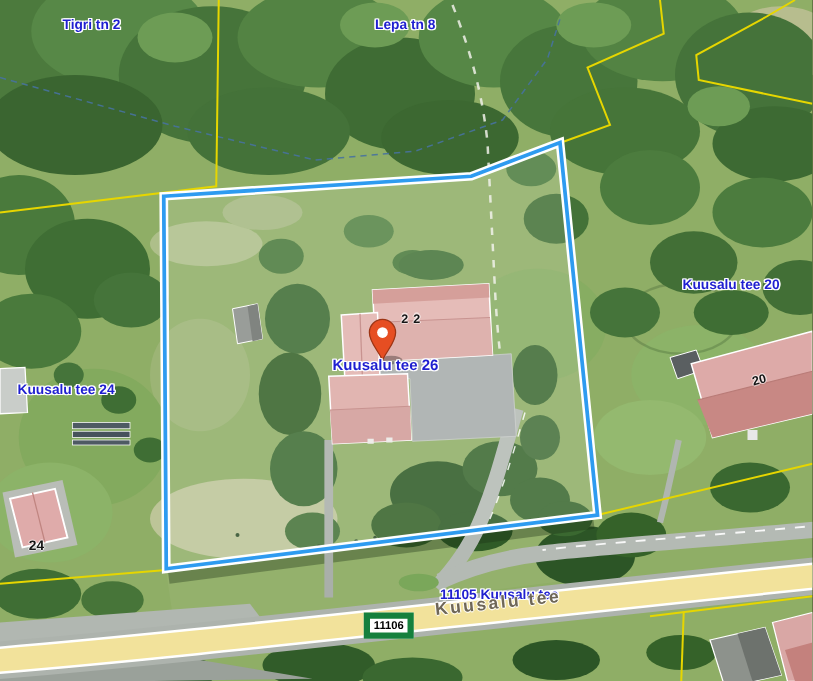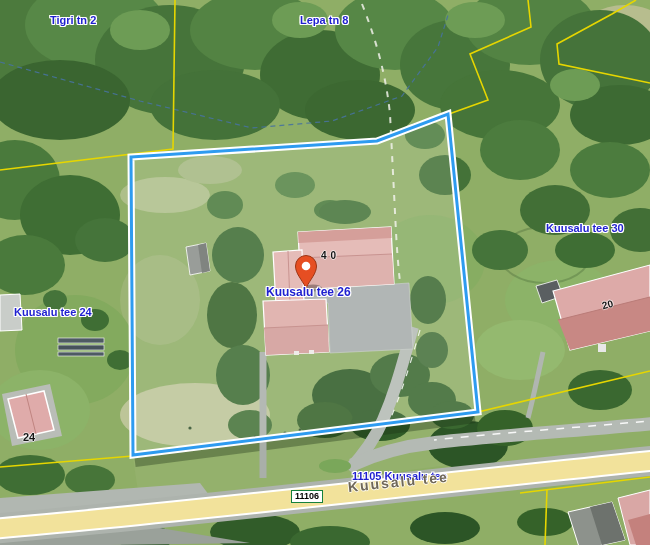--- a/index.html
+++ b/index.html
@@ -10,21 +10,21 @@
   .lbl-blue{font-weight:bold;font-size:11px;color:#1f1fd0;
     text-shadow:1px 0 0 #fff,-1px 0 0 #fff,0 1px 0 #fff,0 -1px 0 #fff,
                 1px 1px 0 #fff,-1px -1px 0 #fff,1px -1px 0 #fff,-1px 1px 0 #fff;}
   .lbl-black{font-weight:bold;font-size:10px;color:#151515;
     text-shadow:1px 0 0 rgba(255,255,255,.55),-1px 0 0 rgba(255,255,255,.55),
                 0 1px 0 rgba(255,255,255,.55),0 -1px 0 rgba(255,255,255,.55);}
   .road-name{font-weight:bold;font-size:14px;color:#6f6757;letter-spacing:2px;
     transform:rotate(-6deg);transform-origin:left center;
     text-shadow:1px 0 0 rgba(255,255,255,.8),-1px 0 0 rgba(255,255,255,.8),
                 0 1px 0 rgba(255,255,255,.8),0 -1px 0 rgba(255,255,255,.8);}
-  .badge{position:absolute;background:#fff;border:1px solid #15803d;color:#000;
+  .badge{position:absolute;background:#fff;border:5px solid #15803d;color:#000;
     font-weight:bold;font-size:9px;line-height:11px;padding:0 3px;}
   .spaced{letter-spacing:4px;}
 </style>
 </head>
 <body>
 
 <div class="screen">
 <svg width="650" height="545" viewBox="0 0 650 545">
 
   <rect x="0" y="0" width="650" height="545" fill="#8fae66"></rect>
@@ -211,22 +211,22 @@
     <ellipse cx="313" cy="288" rx="9" ry="3.5" fill="rgba(0,0,0,0.3)"></ellipse>
     <path d="M306 288 C301.5 279 295.5 273.5 295.5 266
              A 10.5 10.5 0 1 1 316.5 266
              C316.5 273.5 310.5 279 306 288 Z" fill="#e64e22" stroke="#9c3414" stroke-width="1"></path>
     <circle cx="306" cy="266" r="4.3" fill="#ffffff"></circle>
   </g>
 </svg>
 
 <div class="lbl lbl-blue" style="left:50px;top:14px;">Tigri tn 2</div>
 <div class="lbl lbl-blue" style="left:287px;top:14px;margin-left:13px;">Lepa tn 8</div>
-<div class="lbl lbl-blue" style="left:546px;top:222px;">Kuusalu tee 30</div>
+<div class="lbl lbl-blue" style="left:546px;top:222px;">Kuusalu tee 20</div>
 <div class="lbl lbl-blue" style="left:14px;top:306px;">Kuusalu tee 24</div>
 <div class="lbl lbl-blue" style="left:266px;top:285px;font-size:12px;">Kuusalu tee 26</div>
 <div class="lbl lbl-blue" style="left:352px;top:470px;">11105 Kuusalu tee</div>
 <div class="lbl road-name" style="left:348px;top:479px;">Kuusalu tee</div>
 <div class="badge" style="left:291px;top:490px;">11106</div>
-<div class="lbl lbl-black spaced" style="left:321px;top:250px;">40</div>
+<div class="lbl lbl-black spaced" style="left:321px;top:250px;">22</div>
 <div class="lbl lbl-black" style="left:602px;top:299px;transform:rotate(-15deg);">20</div>
 <div class="lbl lbl-black" style="left:23px;top:431px;font-size:11px;">24</div>
 </div>
 
 </body></html>

